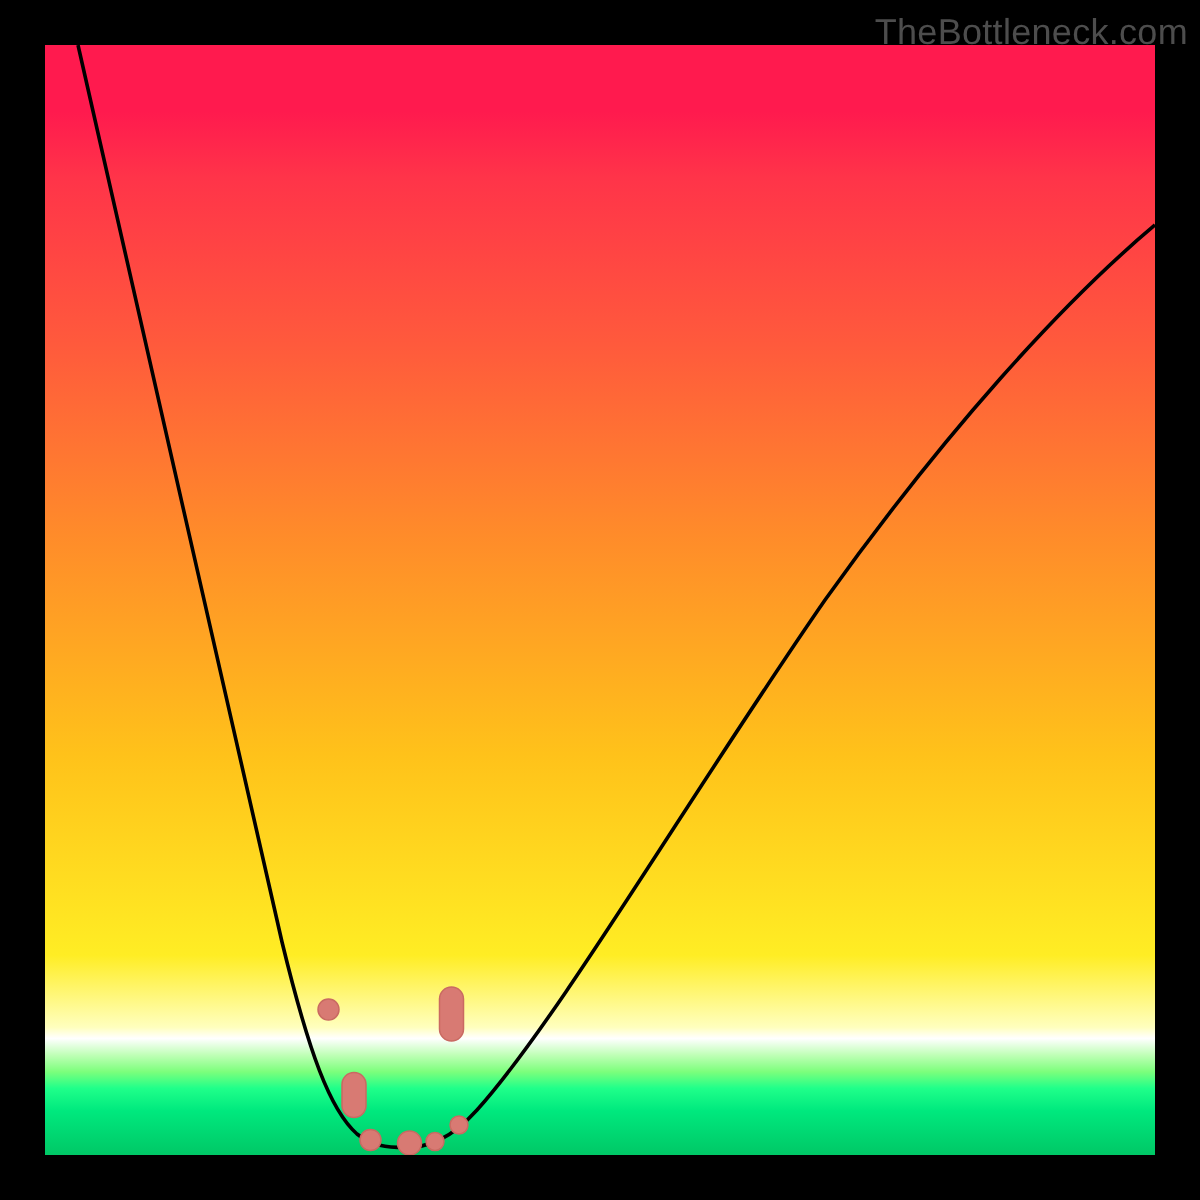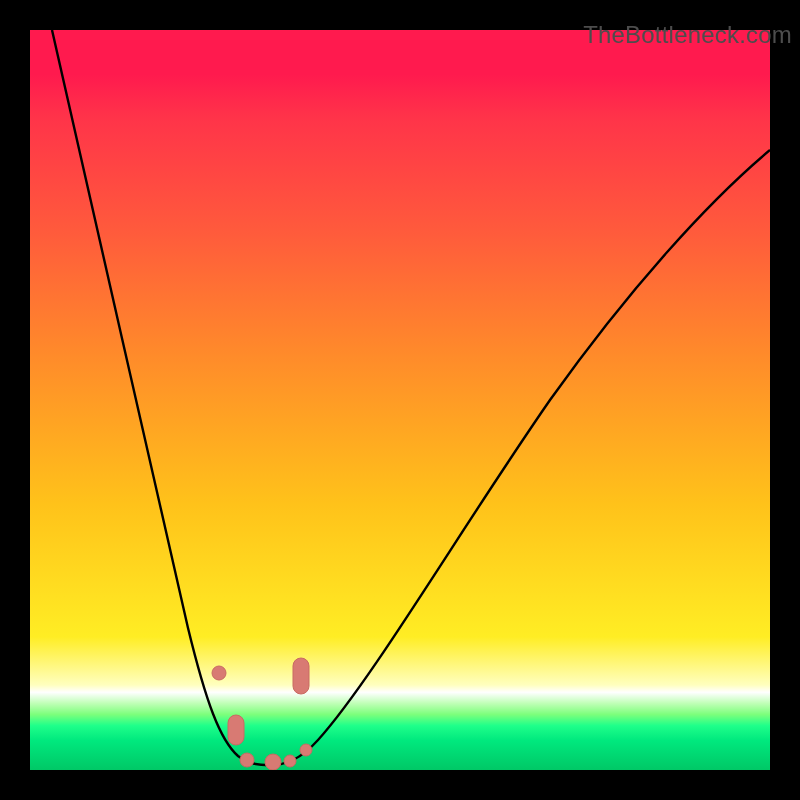--- a/index.html
+++ b/index.html
@@ -37,21 +37,21 @@
       #bfffb6 91%,
       #7cff7c 92.5%,
       #1fff8a 94%,
       #00e97e 96%,
       #00d872 98%,
       #00c866 100%
     );
   }
   .watermark {
     position: absolute;
-    top: 21px;
+    top: 8px;
     right: 8px;
     color: #4d4d4d;
     font-size: 24px;
     letter-spacing: 0.2px;
     font-weight: 400;
   }
   svg.curves {
     position: absolute;
     left: 30px;
     top: 30px;

